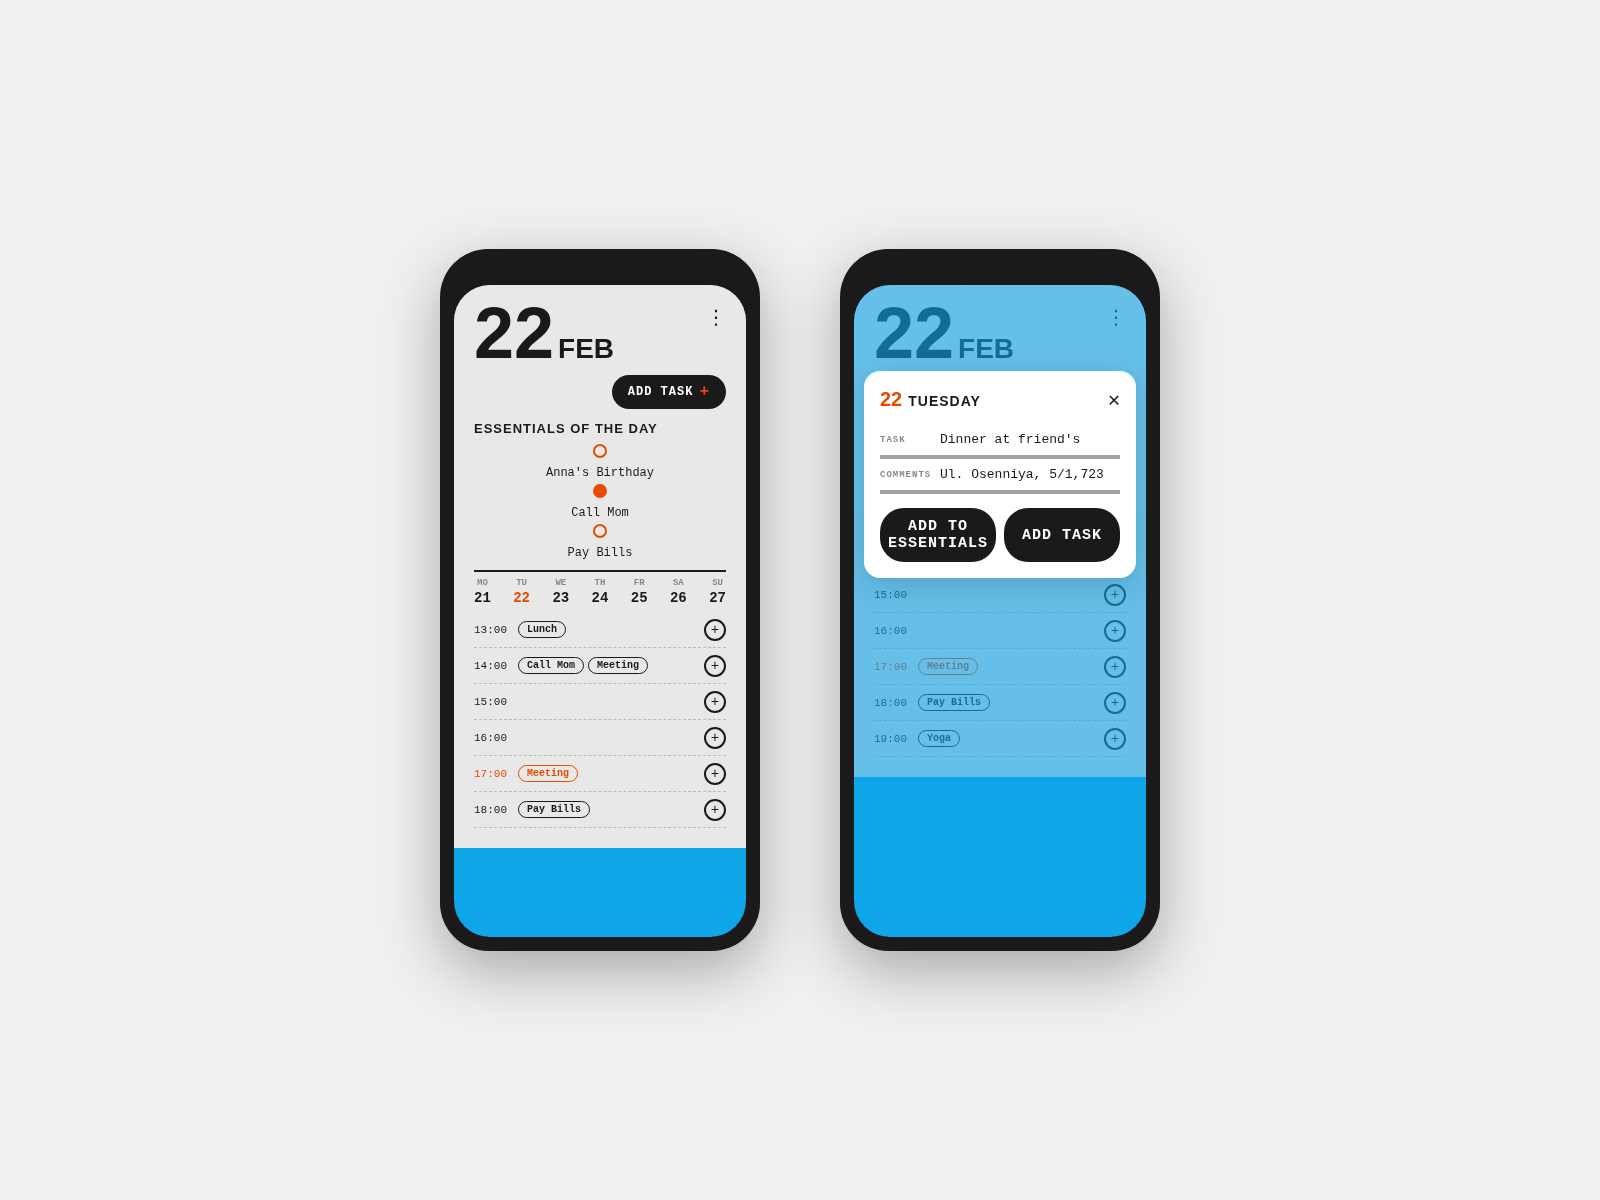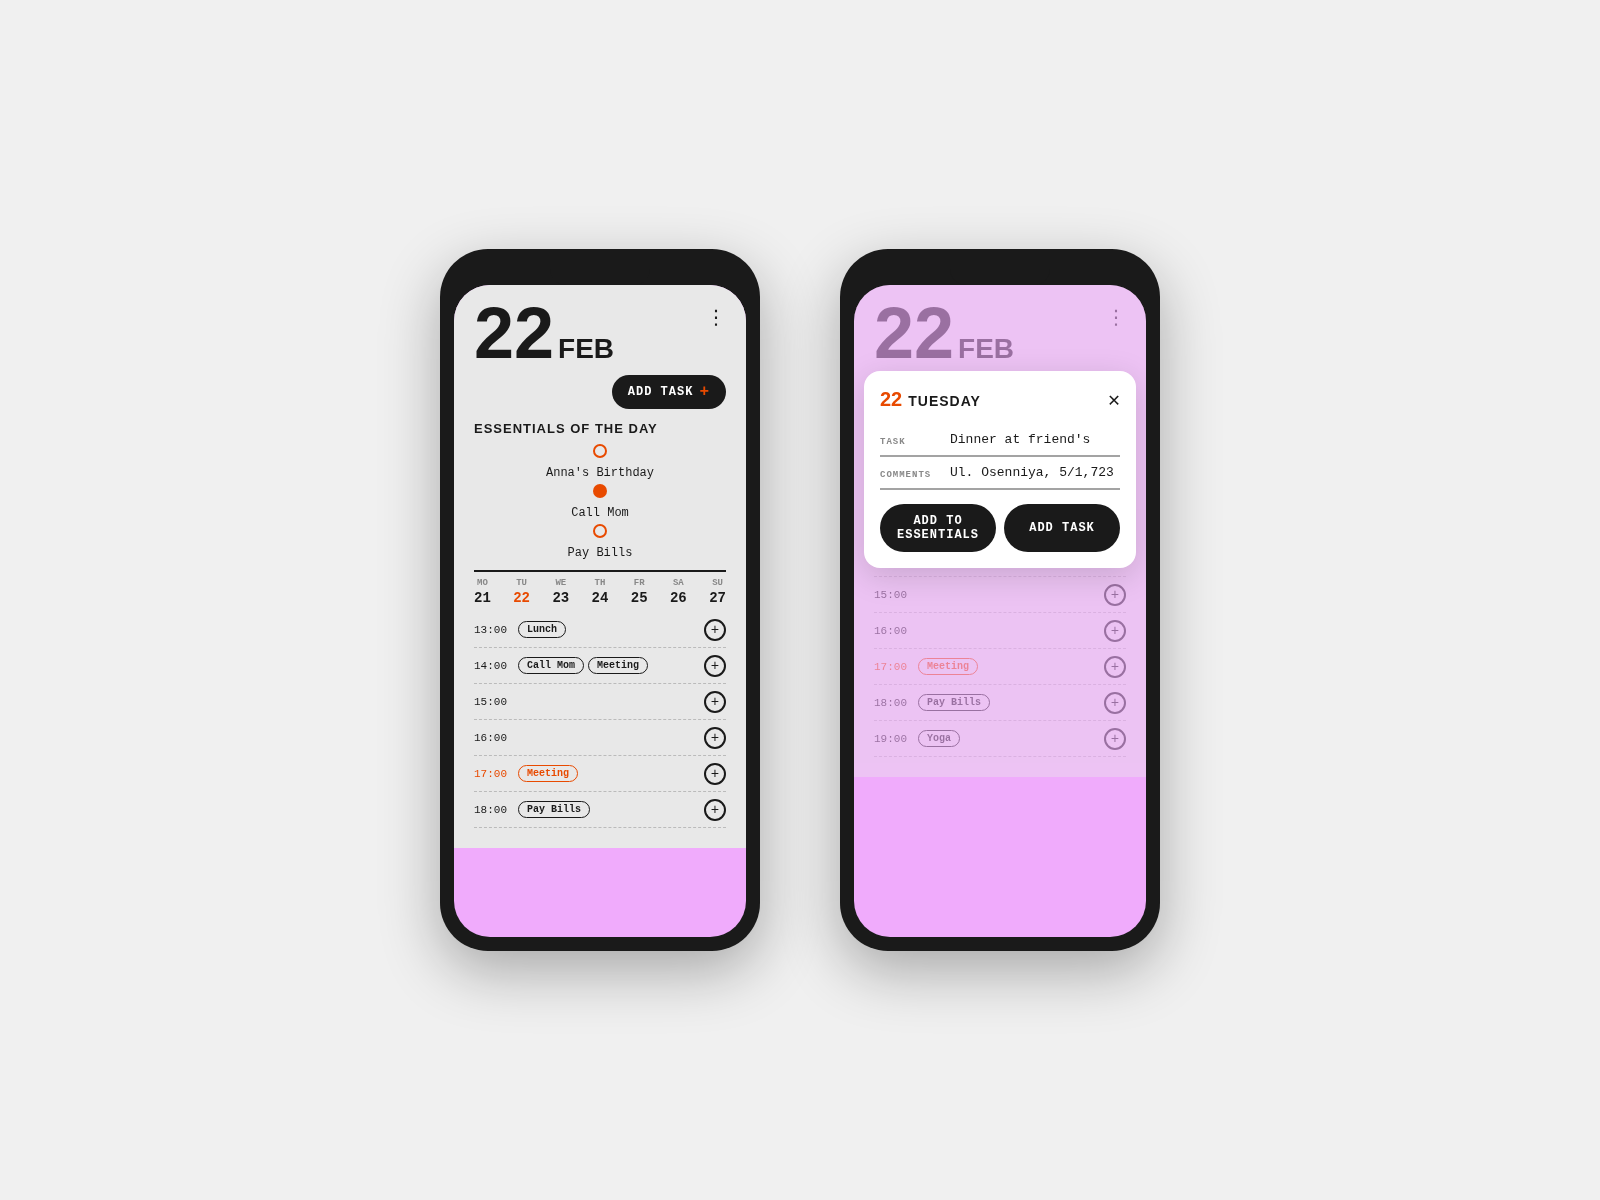--- a/index.html
+++ b/index.html
@@ -24,21 +24,21 @@
     .phone {
       width: 320px;
       min-height: 680px;
       background: #1a1a1a;
       border-radius: 48px;
       padding: 14px;
       position: relative;
       box-shadow: 0 20px 60px rgba(0,0,0,0.3);
     }
     .phone-inner {
-      background: #f0abfc;
+      background: #0ea5e9;
       border-radius: 36px;
       overflow: hidden;
       height: 100%;
       min-height: 652px;
       position: relative;
     }
     
     .notch {
       width: 100px;
       height: 22px;
@@ -276,24 +276,23 @@
       font-family: 'Arial Black', Arial, sans-serif;
     }
     .close-icon {
       font-size: 20px;
       color: #1a1a1a;
       cursor: pointer;
       font-weight: 300;
     }
     .modal-field {
       padding: 8px 0;
-      border-bottom: 2px solid #a3a3a3;
-      display: flex;
-      gap: 10px;
-      align-items: flex-end;
+      border-bottom: 4px solid #a3a3a3;
+      display: flex;
+      align-items: center;
     }
     .modal-field-label {
       font-size: 9px;
       font-weight: 700;
       color: #888;
       text-transform: uppercase;
       letter-spacing: 1px;
       font-family: 'Courier New', Courier, monospace;
       width: 60px;
       flex-shrink: 0;
@@ -308,21 +307,21 @@
       gap: 8px;
       margin-top: 14px;
     }
     .modal-btn {
       flex: 1;
       background: #1a1a1a;
       color: #fff;
       border: none;
       border-radius: 24px;
       padding: 10px 8px;
-      font-size: 12px;
+      font-size: 15px;
       font-weight: 700;
       letter-spacing: 1px;
       cursor: pointer;
       text-transform: uppercase;
       font-family: 'Courier New', Courier, monospace;
     }
     
     .dimmed-content {
       opacity: 0.4;
     }

